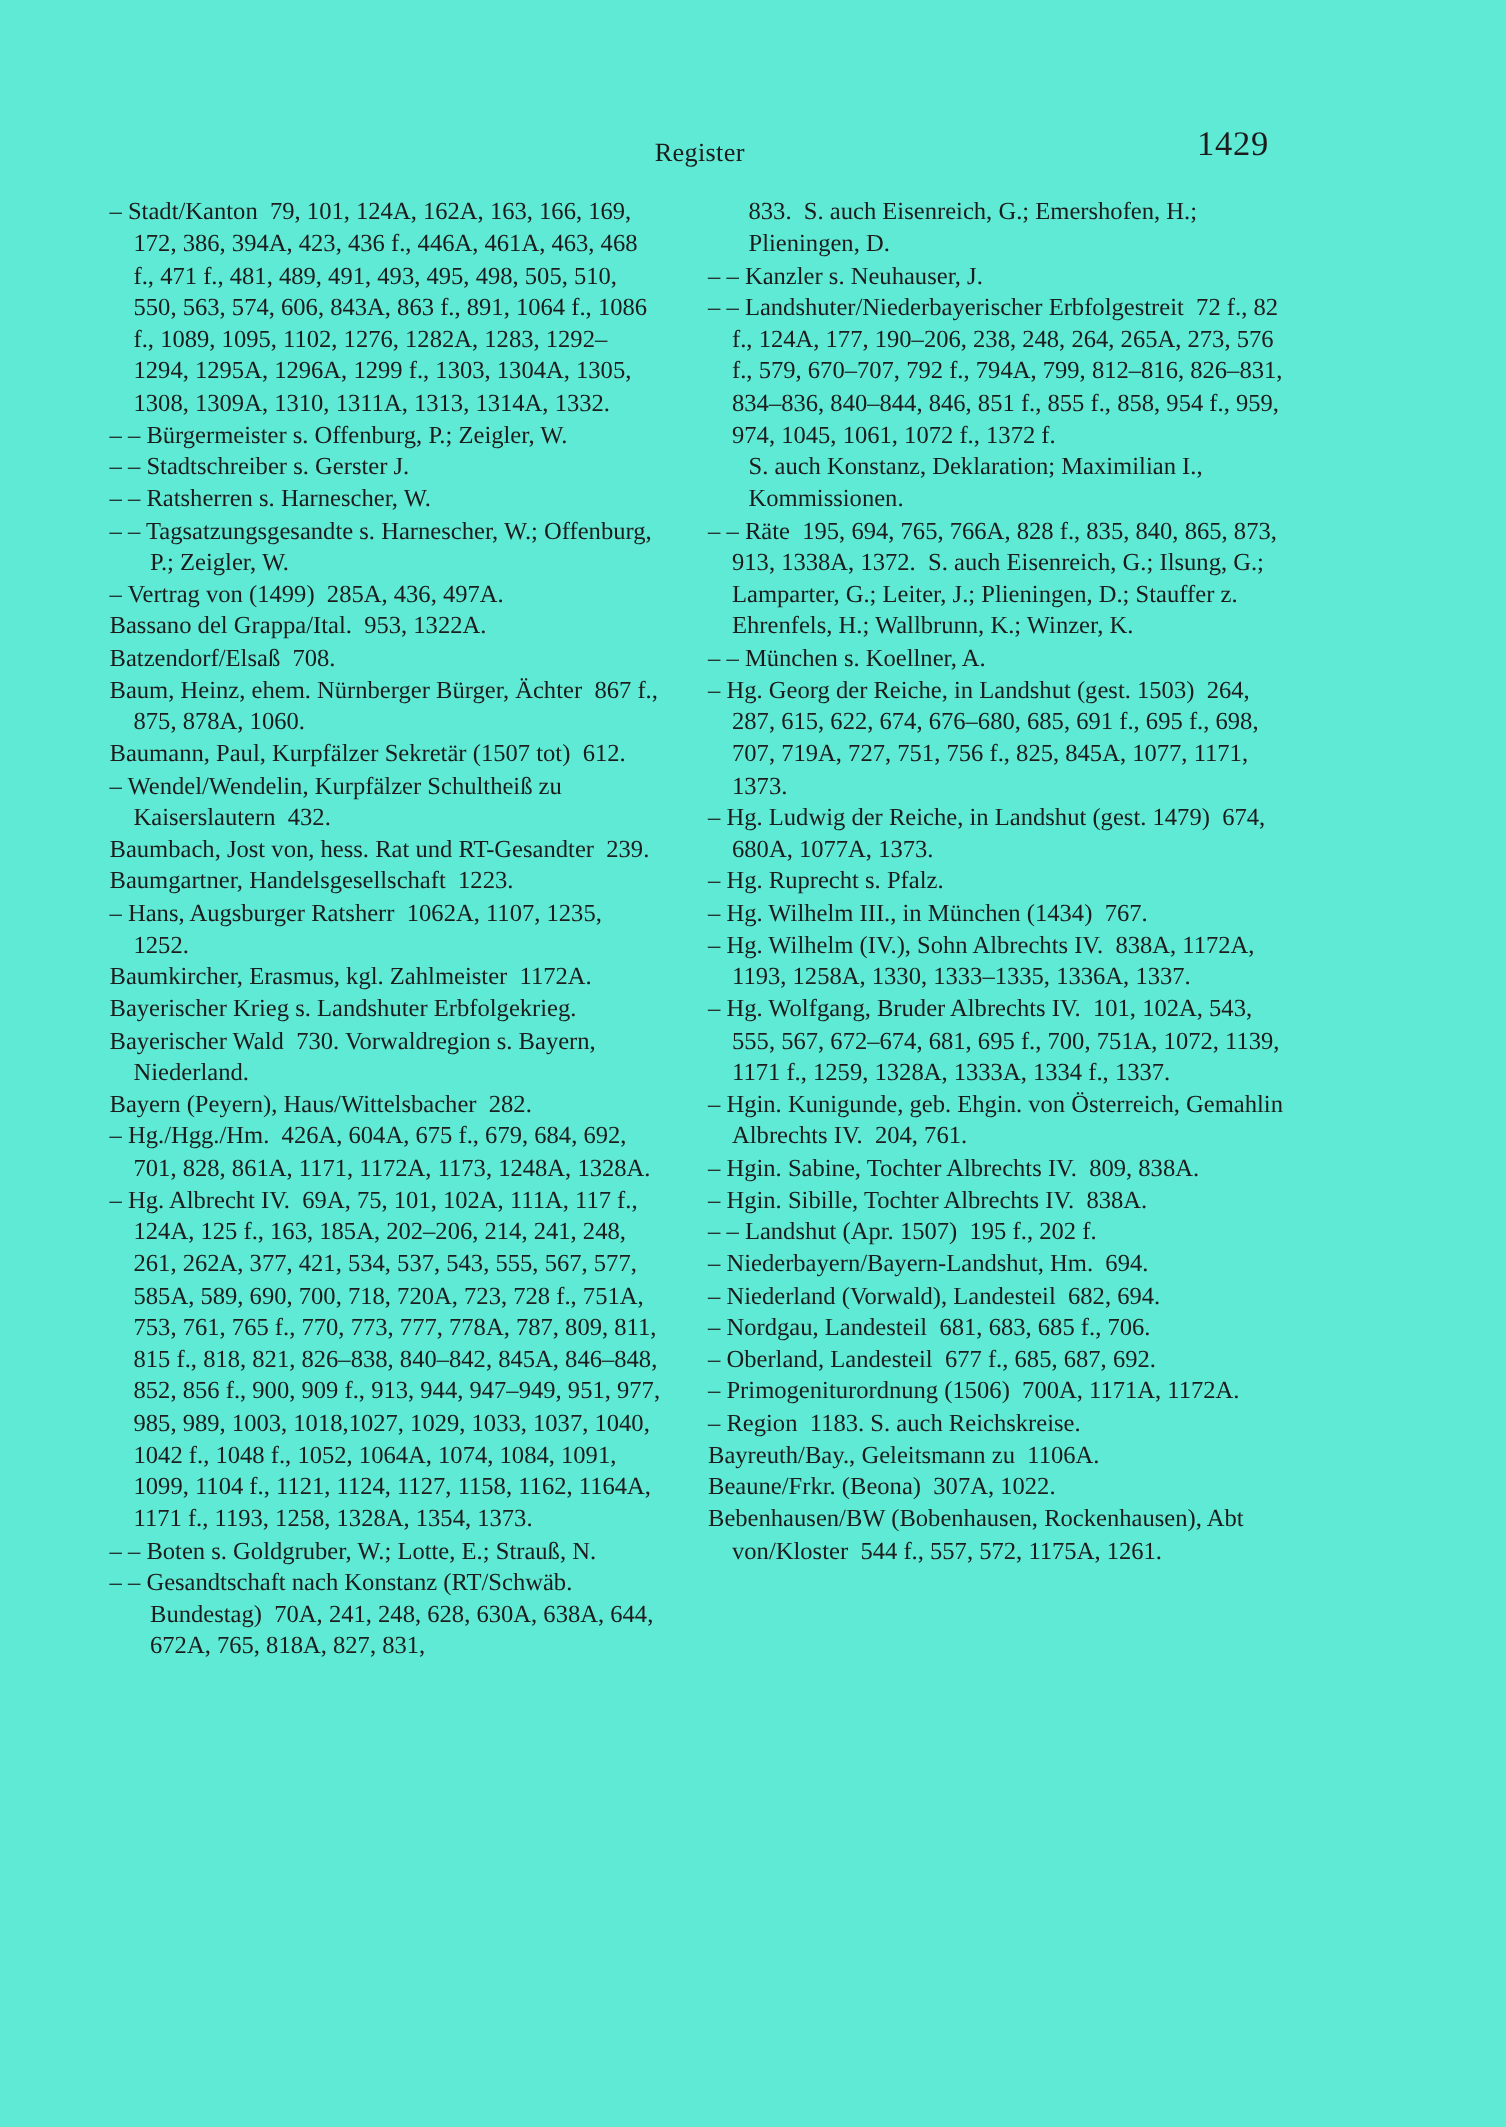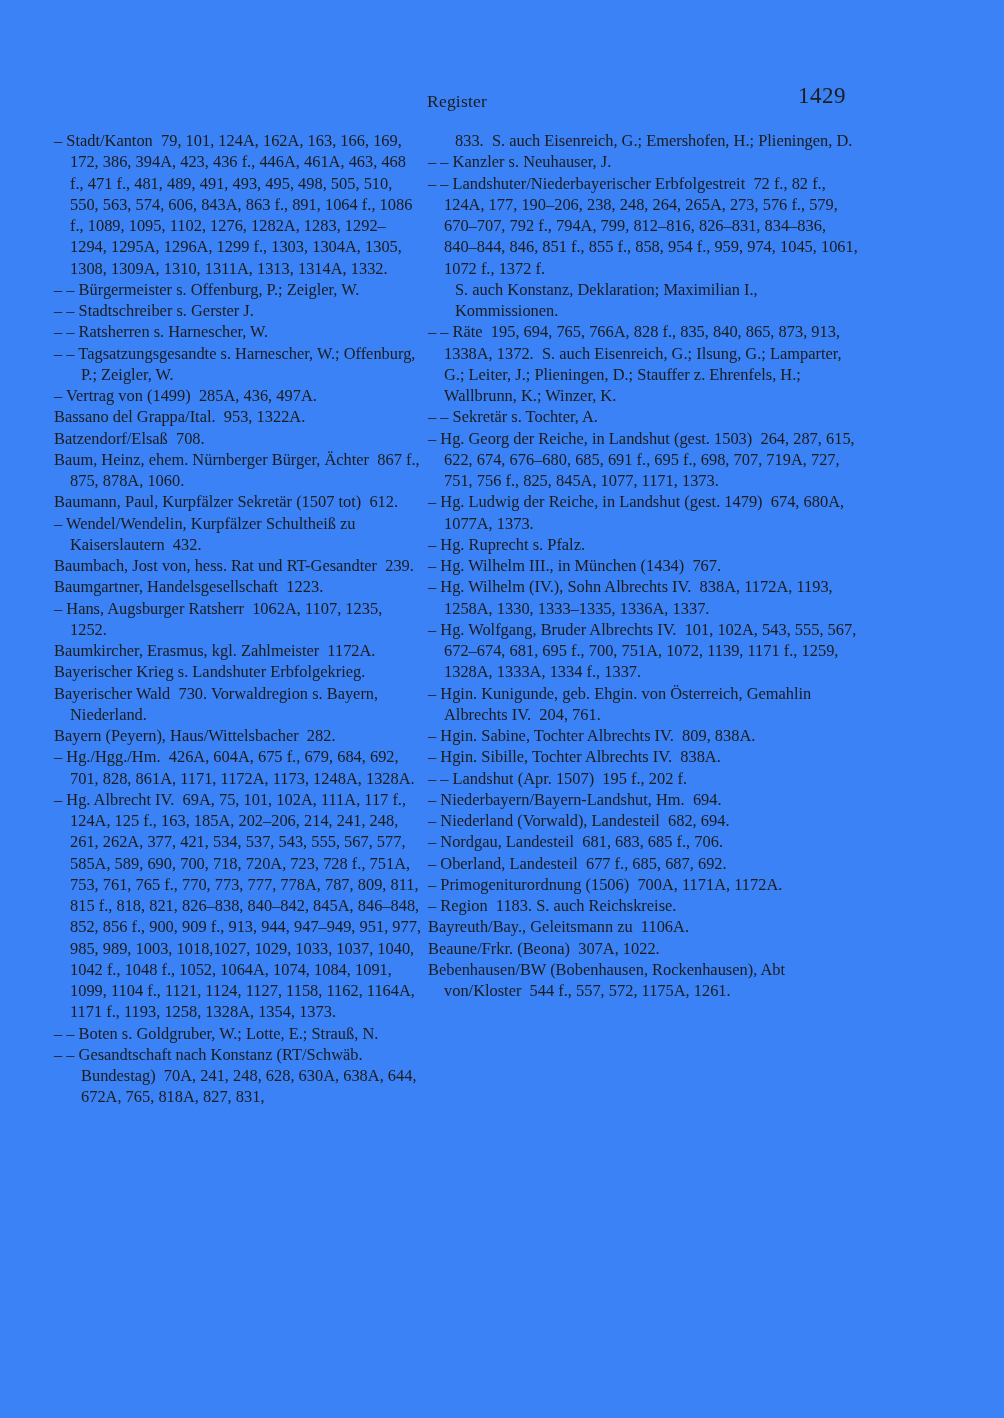--- a/index.html
+++ b/index.html
@@ -1,35 +1,35 @@
 <!DOCTYPE html>
 <html><head>
 <meta charset="utf-8">
 <style>
   html, body { margin: 0; padding: 0; background: #ffffff; }
   .page {
     width: 1004px;
     height: 1418px;
     box-sizing: border-box;
-    padding: 86px 144px 0 54px;
-    background: #3b82f6;
+    padding: 86px 144px 0 73px;
+    background: #5eead4;
     font-family: "Liberation Serif", "DejaVu Serif", serif;
     color: #1c1c1c;
     overflow: hidden;
   }
   .header { position: relative; height: 34px; }
   .title {
     position: absolute; left: 50%; transform: translateX(-50%);
     top: 5px; font-size: 17.5px; letter-spacing: 0.2px;
   }
   .pagenum {
     position: absolute; right: 14px; top: -3px;
     font-size: 23px; letter-spacing: 0.5px;
   }
-  .columns { display: flex; gap: 6px; margin-top: 10px; justify-content: flex-end; }
+  .columns { display: flex; gap: 31px; margin-top: 10px; justify-content: flex-end; }
   .col-left  { flex: 0 0 368px; }
   .col-right { flex: 1 1 auto; }
   .entry {
     margin: 0;
     font-size: 16.4px;
     line-height: 21.25px;
     white-space: pre-wrap;
     text-align: left;
     padding-left: 16px;
     text-indent: -16px;
@@ -69,21 +69,21 @@
         <p class="entry normal">– Hg. Albrecht IV.  69A, 75, 101, 102A, 111A, 117 f., 124A, 125 f., 163, 185A, 202–206, 214, 241, 248, 261, 262A, 377, 421, 534, 537, 543, 555, 567, 577, 585A, 589, 690, 700, 718, 720A, 723, 728 f., 751A, 753, 761, 765 f., 770, 773, 777, 778A, 787, 809, 811, 815 f., 818, 821, 826–838, 840–842, 845A, 846–848, 852, 856 f., 900, 909 f., 913, 944, 947–949, 951, 977, 985, 989, 1003, 1018,1027, 1029, 1033, 1037, 1040, 1042 f., 1048 f., 1052, 1064A, 1074, 1084, 1091, 1099, 1104 f., 1121, 1124, 1127, 1158, 1162, 1164A, 1171 f., 1193, 1258, 1328A, 1354, 1373.</p>
         <p class="entry deep">– – Boten s. Goldgruber, W.; Lotte, E.; Strauß, N.</p>
         <p class="entry deep">– – Gesandtschaft nach Konstanz (RT/Schwäb. Bundestag)  70A, 241, 248, 628, 630A, 638A, 644, 672A, 765, 818A, 827, 831,</p>
       </div>
     <div class="col-right" id="right-col">
         <p class="entry cont">833.  S. auch Eisenreich, G.; Emershofen, H.; Plieningen, D.</p>
         <p class="entry normal">– – Kanzler s. Neuhauser, J.</p>
         <p class="entry normal">– – Landshuter/Niederbayerischer Erbfolgestreit  72 f., 82 f., 124A, 177, 190–206, 238, 248, 264, 265A, 273, 576 f., 579, 670–707, 792 f., 794A, 799, 812–816, 826–831, 834–836, 840–844, 846, 851 f., 855 f., 858, 954 f., 959, 974, 1045, 1061, 1072 f., 1372 f.</p>
         <p class="entry cont">S. auch Konstanz, Deklaration; Maximilian I., Kommissionen.</p>
         <p class="entry normal">– – Räte  195, 694, 765, 766A, 828 f., 835, 840, 865, 873, 913, 1338A, 1372.  S. auch Eisenreich, G.; Ilsung, G.; Lamparter, G.; Leiter, J.; Plieningen, D.; Stauffer z. Ehrenfels, H.; Wallbrunn, K.; Winzer, K.</p>
-        <p class="entry normal">– – Sekretär s. Tochter, A.</p>
+        <p class="entry normal">– – München s. Koellner, A.</p>
         <p class="entry normal">– Hg. Georg der Reiche, in Landshut (gest. 1503)  264, 287, 615, 622, 674, 676–680, 685, 691 f., 695 f., 698, 707, 719A, 727, 751, 756 f., 825, 845A, 1077, 1171, 1373.</p>
         <p class="entry normal">– Hg. Ludwig der Reiche, in Landshut (gest. 1479)  674, 680A, 1077A, 1373.</p>
         <p class="entry normal">– Hg. Ruprecht s. Pfalz.</p>
         <p class="entry normal">– Hg. Wilhelm III., in München (1434)  767.</p>
         <p class="entry normal">– Hg. Wilhelm (IV.), Sohn Albrechts IV.  838A, 1172A, 1193, 1258A, 1330, 1333–1335, 1336A, 1337.</p>
         <p class="entry normal">– Hg. Wolfgang, Bruder Albrechts IV.  101, 102A, 543, 555, 567, 672–674, 681, 695 f., 700, 751A, 1072, 1139, 1171 f., 1259, 1328A, 1333A, 1334 f., 1337.</p>
         <p class="entry normal">– Hgin. Kunigunde, geb. Ehgin. von Österreich, Gemahlin Albrechts IV.  204, 761.</p>
         <p class="entry normal">– Hgin. Sabine, Tochter Albrechts IV.  809, 838A.</p>
         <p class="entry normal">– Hgin. Sibille, Tochter Albrechts IV.  838A.</p>
         <p class="entry normal">– – Landshut (Apr. 1507)  195 f., 202 f.</p>

